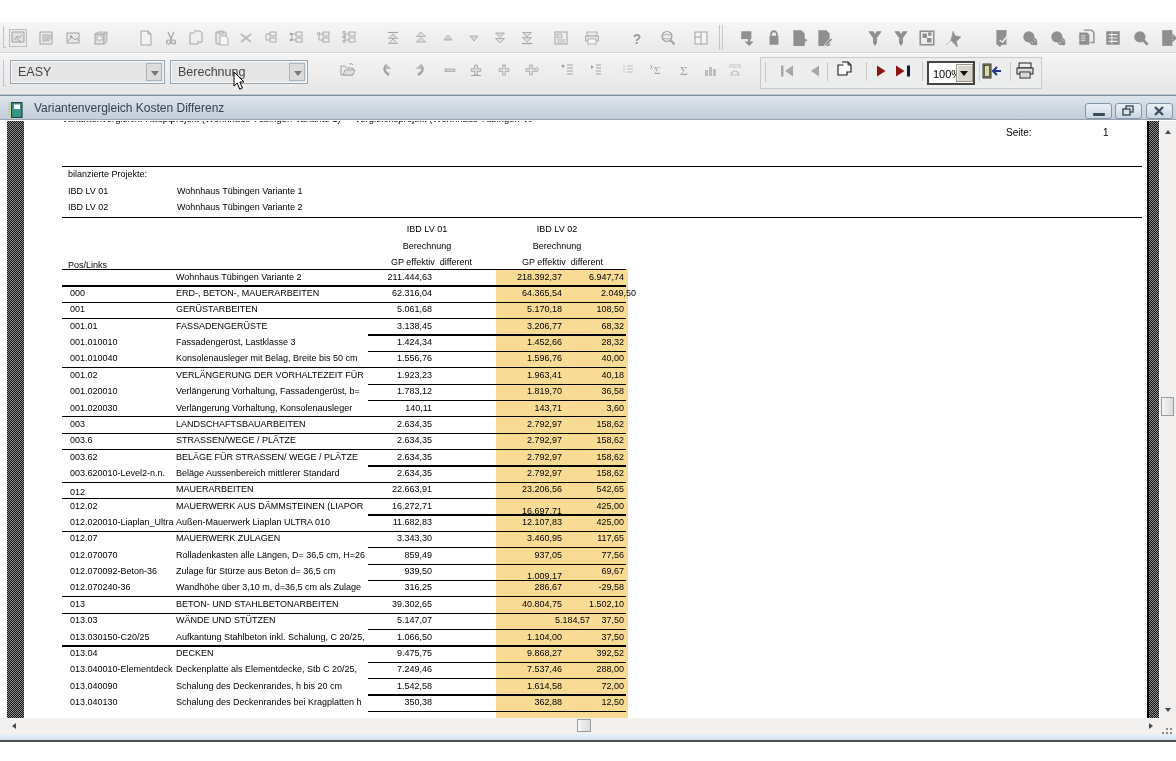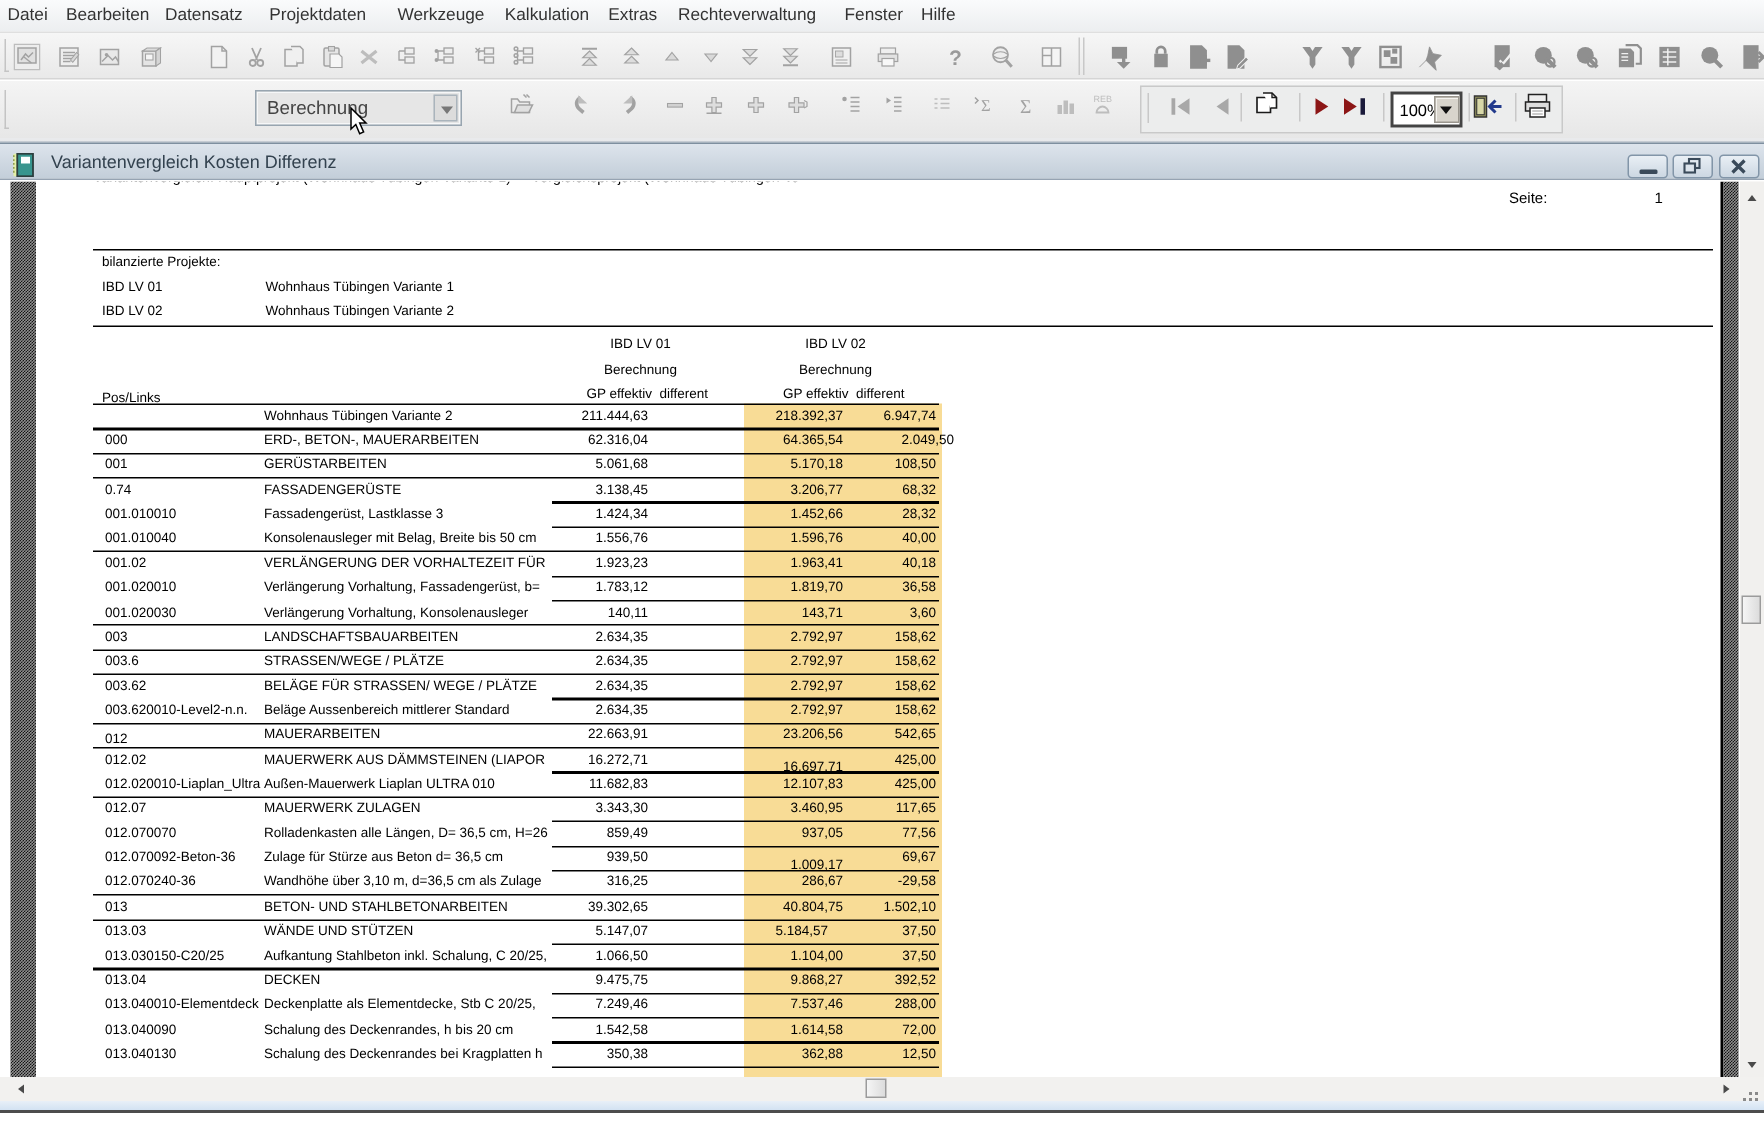--- a/index.html
+++ b/index.html
@@ -59,32 +59,20 @@
 #blueband { position:absolute; left:0; top:734px; width:1176px; height:7px;
   background:linear-gradient(#e8f0f8,#cfe0f2); }
 #darkline { position:absolute; left:0; top:740px; width:1176px; height:2px; background:#4d4d4d; }
 #status { position:absolute; left:0; top:742px; width:1176px; height:19px; background:#e8e6e3; }
 #status .st { position:absolute; top:3px; font-size:11px; color:#000; white-space:pre; }
 .cell { position:absolute; top:2px; height:15px; border:1px solid #b0aea8; }
 </style></head>
 <body>
 <div id="app">
 
-<div id="menubar">
-<span style="left:5px">Datei</span>
-<span style="left:44px">Bearbeiten</span>
-<span style="left:110px">Datensatz</span>
-<span style="left:179.5px">Projektdaten</span>
-<span style="left:265px">Werkzeuge</span>
-<span style="left:336.5px">Kalkulation</span>
-<span style="left:405.5px">Extras</span>
-<span style="left:452px">Rechteverwaltung</span>
-<span style="left:563px">Fenster</span>
-<span style="left:614px">Hilfe</span>
-</div>
 
 <div id="tb1">
   <div class="grip" style="left:3px;top:4px;height:22px"></div>
 <div class="ic" style="left:9px;top:7px"><svg width="18" height="18" viewBox="0 0 18 18">
           <rect x="0.5" y="0.5" width="17" height="17" fill="#ededed" stroke="#bdbdbd"></rect>
           <rect x="3" y="3" width="12" height="10" fill="#e0e0e0" stroke="#a2a2a2"></rect>
           <path d="M5 11l3-4 2 2 3-3" stroke="#a2a2a2" fill="none"></path>
           <path d="M7 9l5 4" stroke="#a2a2a2"></path>
         </svg></div>
 <div class="ic" style="left:38px;top:8px"><svg width="16" height="16" viewBox="0 0 16 16">
@@ -261,20 +249,24 @@
           <path d="M8 8h6M11 5l3 3-3 3" stroke="#8f8f8f" stroke-width="1.6" fill="none"></path>
         </svg></div>
   <div class="vsep" style="left:719px;top:3px;height:25px"></div>
   <div class="vsep" style="left:722px;top:3px;height:25px"></div>
 </div>
 
 <div id="tb2">
   <div class="grip" style="left:3px;top:6px;height:26px"></div>
   <div id="navisland"></div>
   <div class="vsep" style="left:765px;top:8px;height:20px"></div>
+  <div class="combo" style="left:10px;width:155px">
+        <span class="cbtxt">EASY</span>
+        <span class="cbbtn"></span>
+      </div>
   <div class="combo" style="left:170px;width:138px">
         <span class="cbtxt">Berechnung</span>
         <span class="cbbtn"></span>
       </div>
 <div class="ic" style="left:340px;top:8px"><svg width="16" height="16" viewBox="0 0 16 16">
           <path d="M1 13V4h4l1.5 2H13v7z" fill="#ededed" stroke="#a2a2a2"></path>
           <path d="M3 13l2-5h10l-2.5 5z" fill="#e0e0e0" stroke="#a2a2a2"></path>
           <path d="M9 1l2 2m0-2l2 2" stroke="#a2a2a2"></path>
         </svg></div>
 <div class="ic" style="left:381px;top:8px"><svg width="16" height="16" viewBox="0 0 16 16">
@@ -437,21 +429,21 @@
 <div class="t r" style="left:332px;width:100px;top:288.0px">62.316,04</div>
 <div class="t r" style="left:462px;width:100px;top:288.0px">64.365,54</div>
 <div class="t r" style="left:536px;width:100px;top:288.0px">2.049,50</div>
 <div class="ln full" style="top:301.7px"></div>
 <div class="t" style="left:70px;top:304.3px">001</div>
 <div class="t" style="left:176px;top:304.3px">GERÜSTARBEITEN</div>
 <div class="t r" style="left:332px;width:100px;top:304.3px">5.061,68</div>
 <div class="t r" style="left:462px;width:100px;top:304.3px">5.170,18</div>
 <div class="t r" style="left:524px;width:100px;top:304.3px">108,50</div>
 <div class="ln full" style="top:318.1px"></div>
-<div class="t" style="left:70px;top:320.7px">0.74</div>
+<div class="t" style="left:70px;top:320.7px">001.01</div>
 <div class="t" style="left:176px;top:320.7px">FASSADENGERÜSTE</div>
 <div class="t r" style="left:332px;width:100px;top:320.7px">3.138,45</div>
 <div class="t r" style="left:462px;width:100px;top:320.7px">3.206,77</div>
 <div class="t r" style="left:524px;width:100px;top:320.7px">68,32</div>
 <div class="ln short" style="top:334.4px"></div>
 <div class="t" style="left:70px;top:337.0px">001.010010</div>
 <div class="t" style="left:176px;top:337.0px">Fassadengerüst, Lastklasse 3</div>
 <div class="t r" style="left:332px;width:100px;top:337.0px">1.424,34</div>
 <div class="t r" style="left:462px;width:100px;top:337.0px">1.452,66</div>
 <div class="t r" style="left:524px;width:100px;top:337.0px">28,32</div>
@@ -548,21 +540,21 @@
 <div class="ln full" style="top:596.2px"></div>
 <div class="t" style="left:70px;top:598.8px">013</div>
 <div class="t" style="left:176px;top:598.8px">BETON- UND STAHLBETONARBEITEN</div>
 <div class="t r" style="left:332px;width:100px;top:598.8px">39.302,65</div>
 <div class="t r" style="left:462px;width:100px;top:598.8px">40.804,75</div>
 <div class="t r" style="left:524px;width:100px;top:598.8px">1.502,10</div>
 <div class="ln full" style="top:612.6px"></div>
 <div class="t" style="left:70px;top:615.2px">013.03</div>
 <div class="t" style="left:176px;top:615.2px">WÄNDE UND STÜTZEN</div>
 <div class="t r" style="left:332px;width:100px;top:615.2px">5.147,07</div>
-<div class="t r" style="left:452px;width:100px;top:615.2px">5.184,57</div>
+<div class="t r" style="left:490px;width:100px;top:615.2px">5.184,57</div>
 <div class="t r" style="left:524px;width:100px;top:615.2px">37,50</div>
 <div class="ln short" style="top:628.9px"></div>
 <div class="t" style="left:70px;top:631.5px">013.030150-C20/25</div>
 <div class="t" style="left:176px;top:631.5px">Aufkantung Stahlbeton inkl. Schalung, C 20/25,</div>
 <div class="t r" style="left:332px;width:100px;top:631.5px">1.066,50</div>
 <div class="t r" style="left:462px;width:100px;top:631.5px">1.104,00</div>
 <div class="t r" style="left:524px;width:100px;top:631.5px">37,50</div>
 <div class="ln full" style="top:645.3px"></div>
 <div class="t" style="left:70px;top:647.9px">013.04</div>
 <div class="t" style="left:176px;top:647.9px">DECKEN</div>

